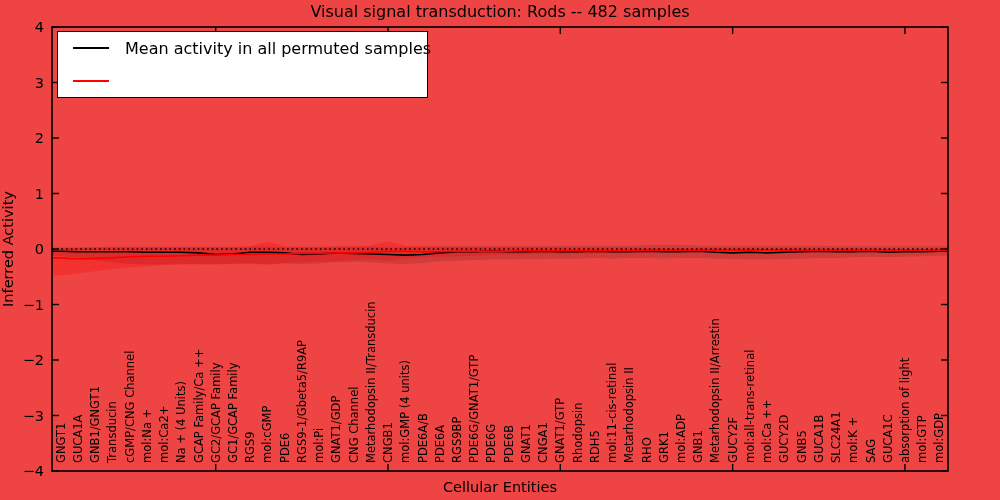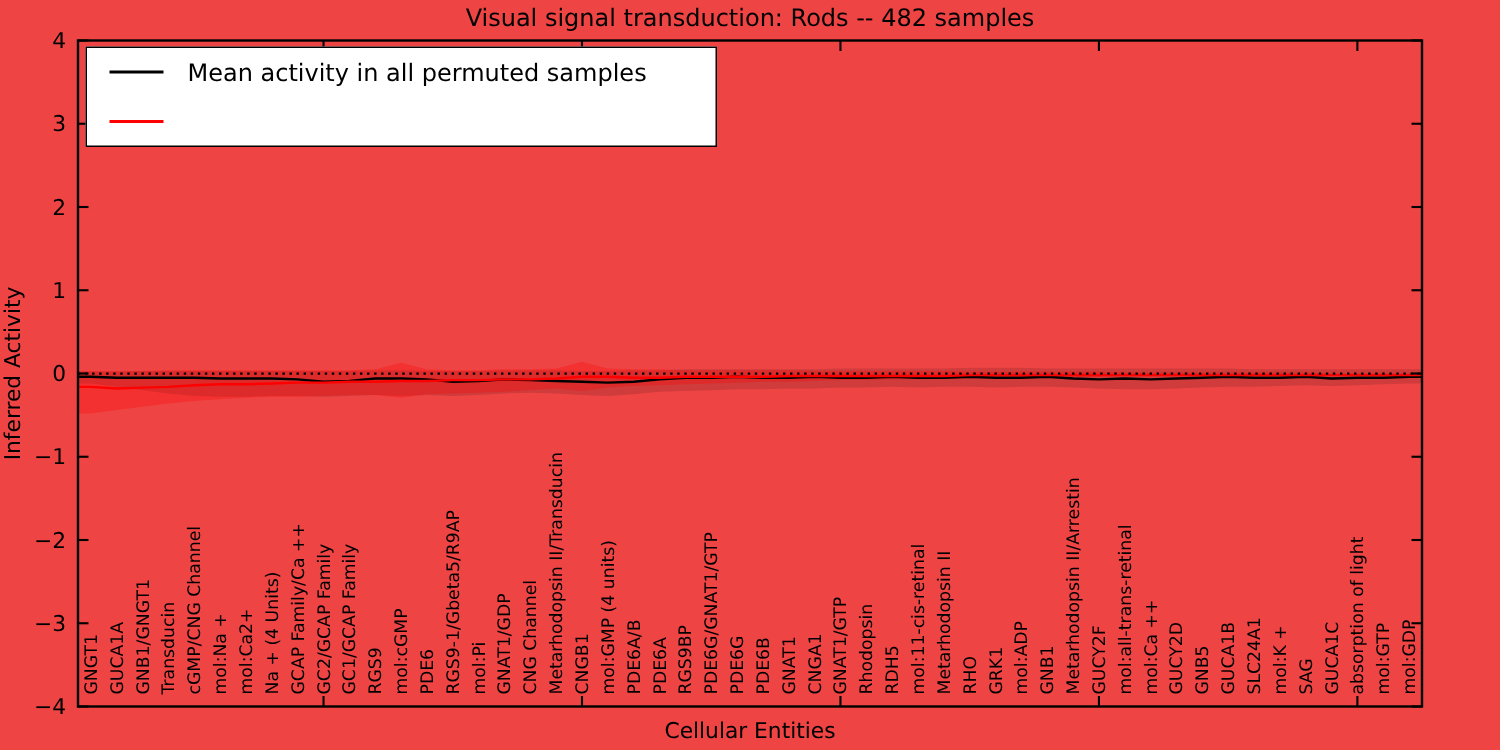--- a/index.html
+++ b/index.html
@@ -5,21 +5,21 @@
   html,body { margin:0; padding:0; background:#ffffff; }
   .fig {
     position:relative; width:1000px; height:500px; background:#ef4444;
     font-family:"DejaVu Sans","Liberation Sans",sans-serif; overflow:hidden;padding-left:44px;
   }
   .fig svg { position:absolute; left:0; top:0; }
   svg text { fill:#000000; font-family:"DejaVu Sans","Liberation Sans",sans-serif; }
   .title-text   { font-size:16px; }
   .axis-label   { font-size:14.5px; }
   .legend {
-    position:absolute; left:57px; top:31px; width:421px; height:67px;
+    position:absolute; left:57px; top:31px; width:371px; height:67px;
     box-sizing:border-box; border:1.6px solid #000; background:#ffffff;
     display:flex; flex-direction:column; justify-content:space-around; z-index:5;
   }
   .legend-row { display:flex; align-items:center; height:32px; }
   .legend-line { display:inline-block; width:36px; height:0; border-top:2px solid #000; margin-left:15px; flex:none; }
   .legend-label { margin-left:16px; font-size:16px; color:#000; white-space:nowrap; }
 </style>
 </head>
 <body>
 

